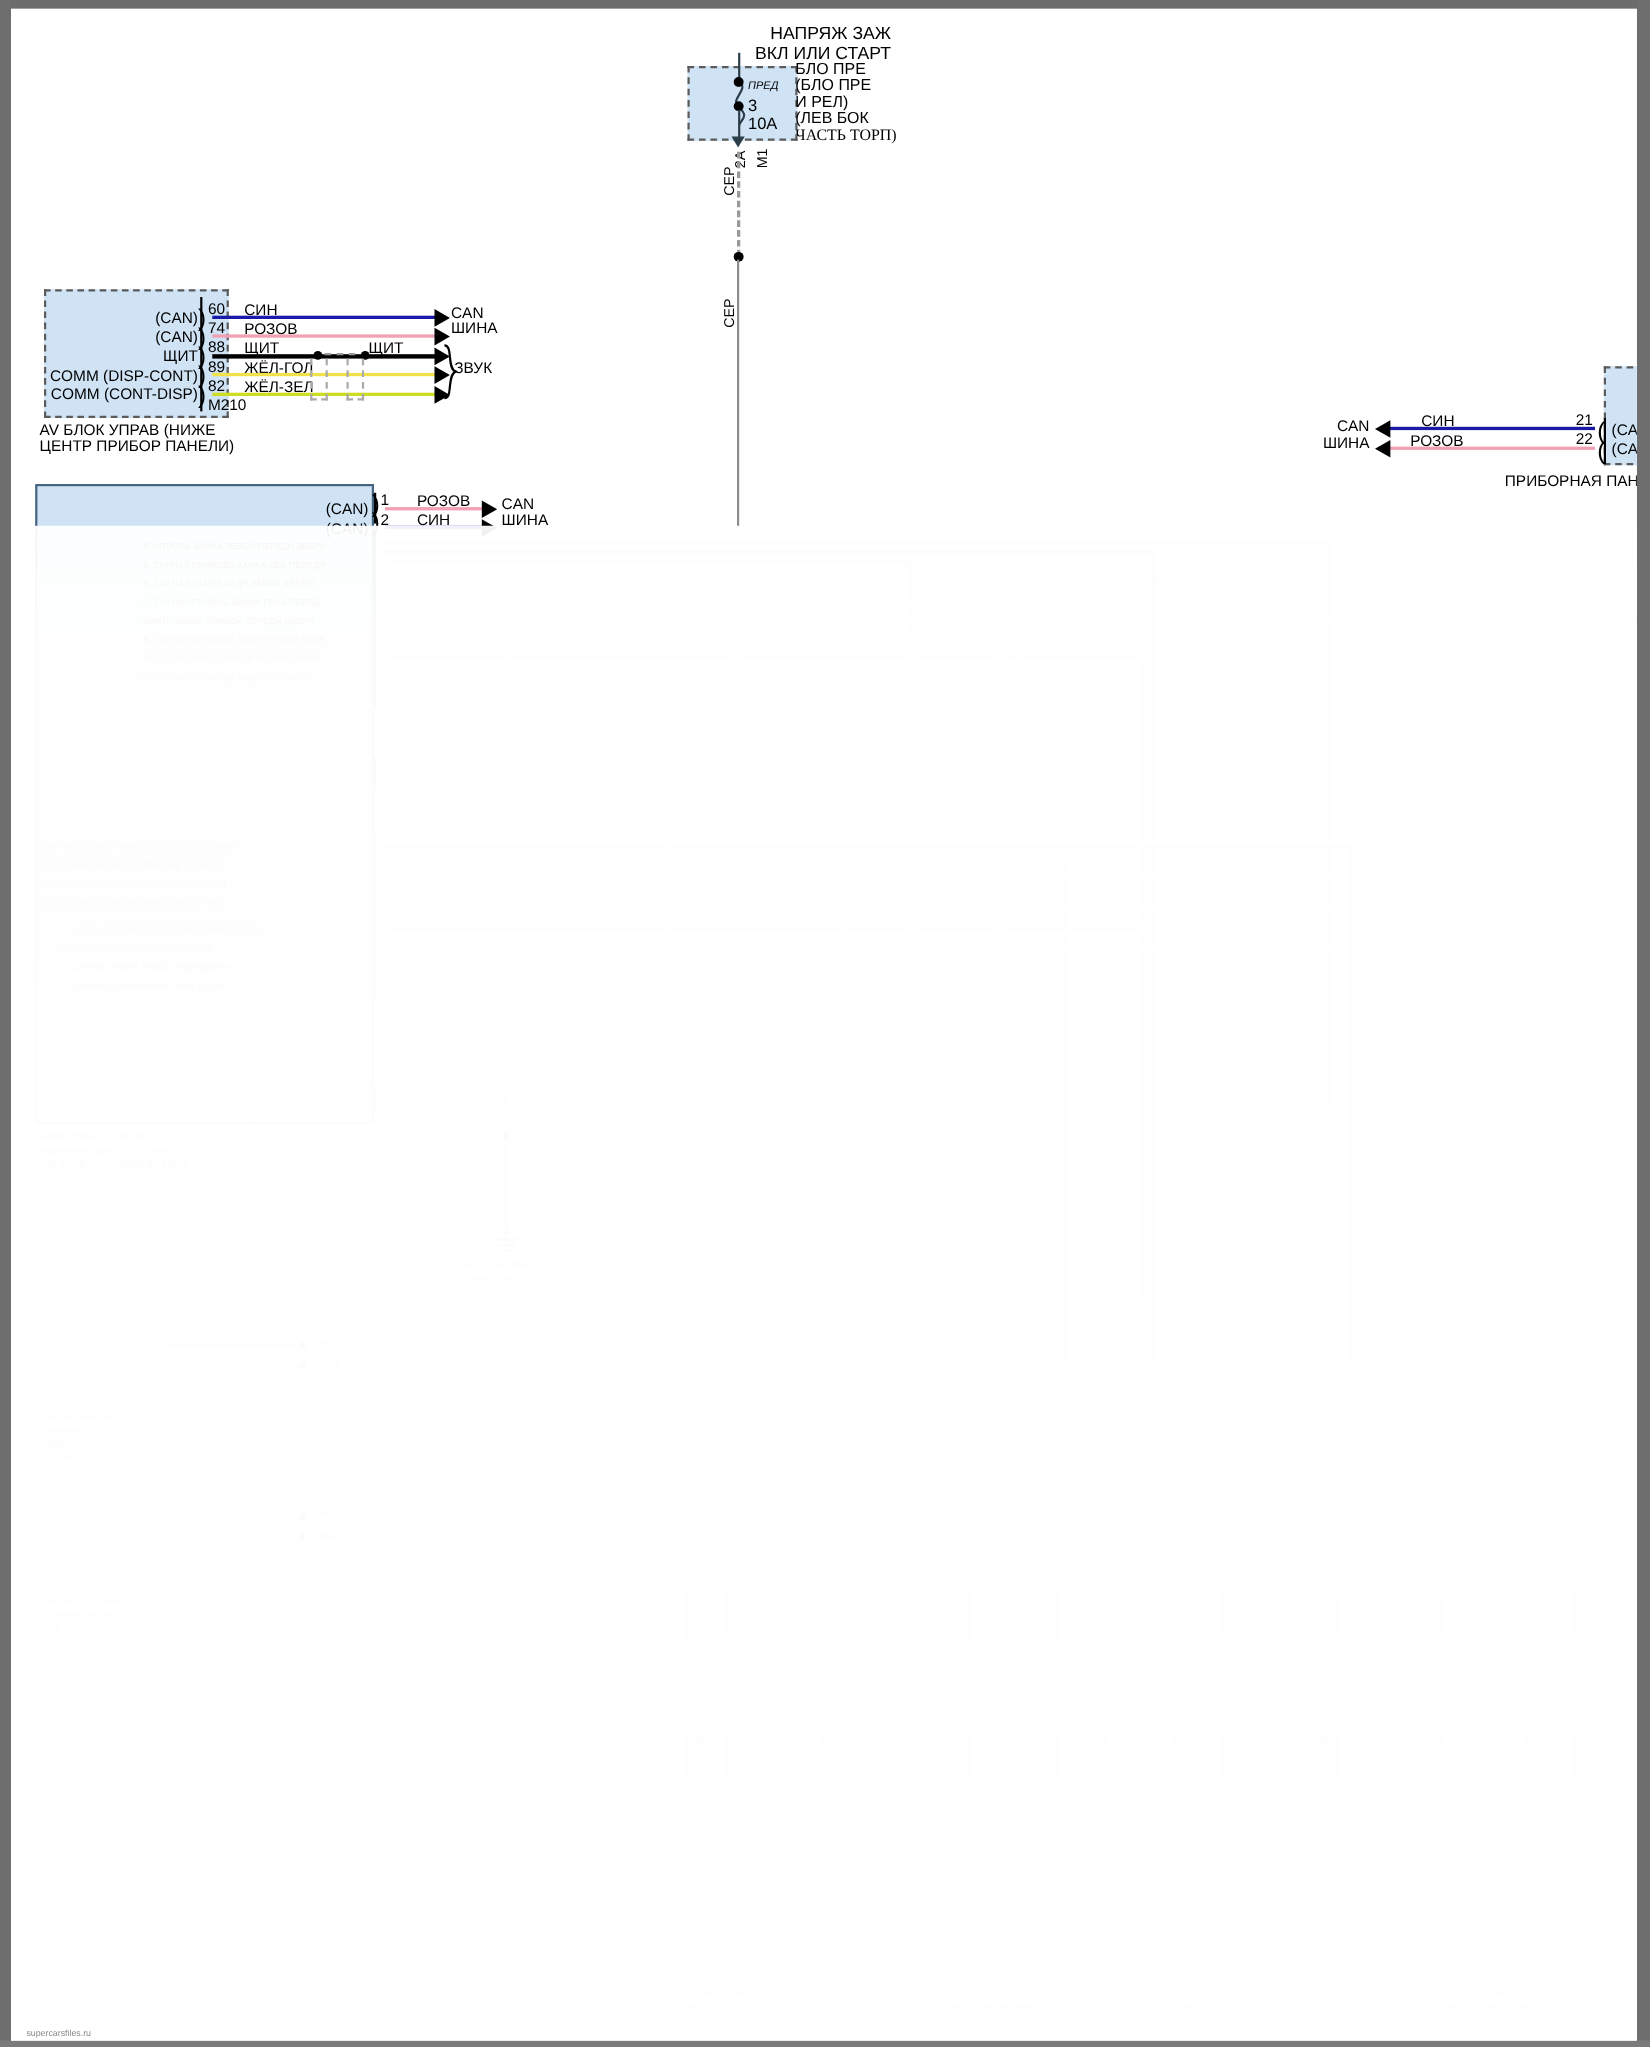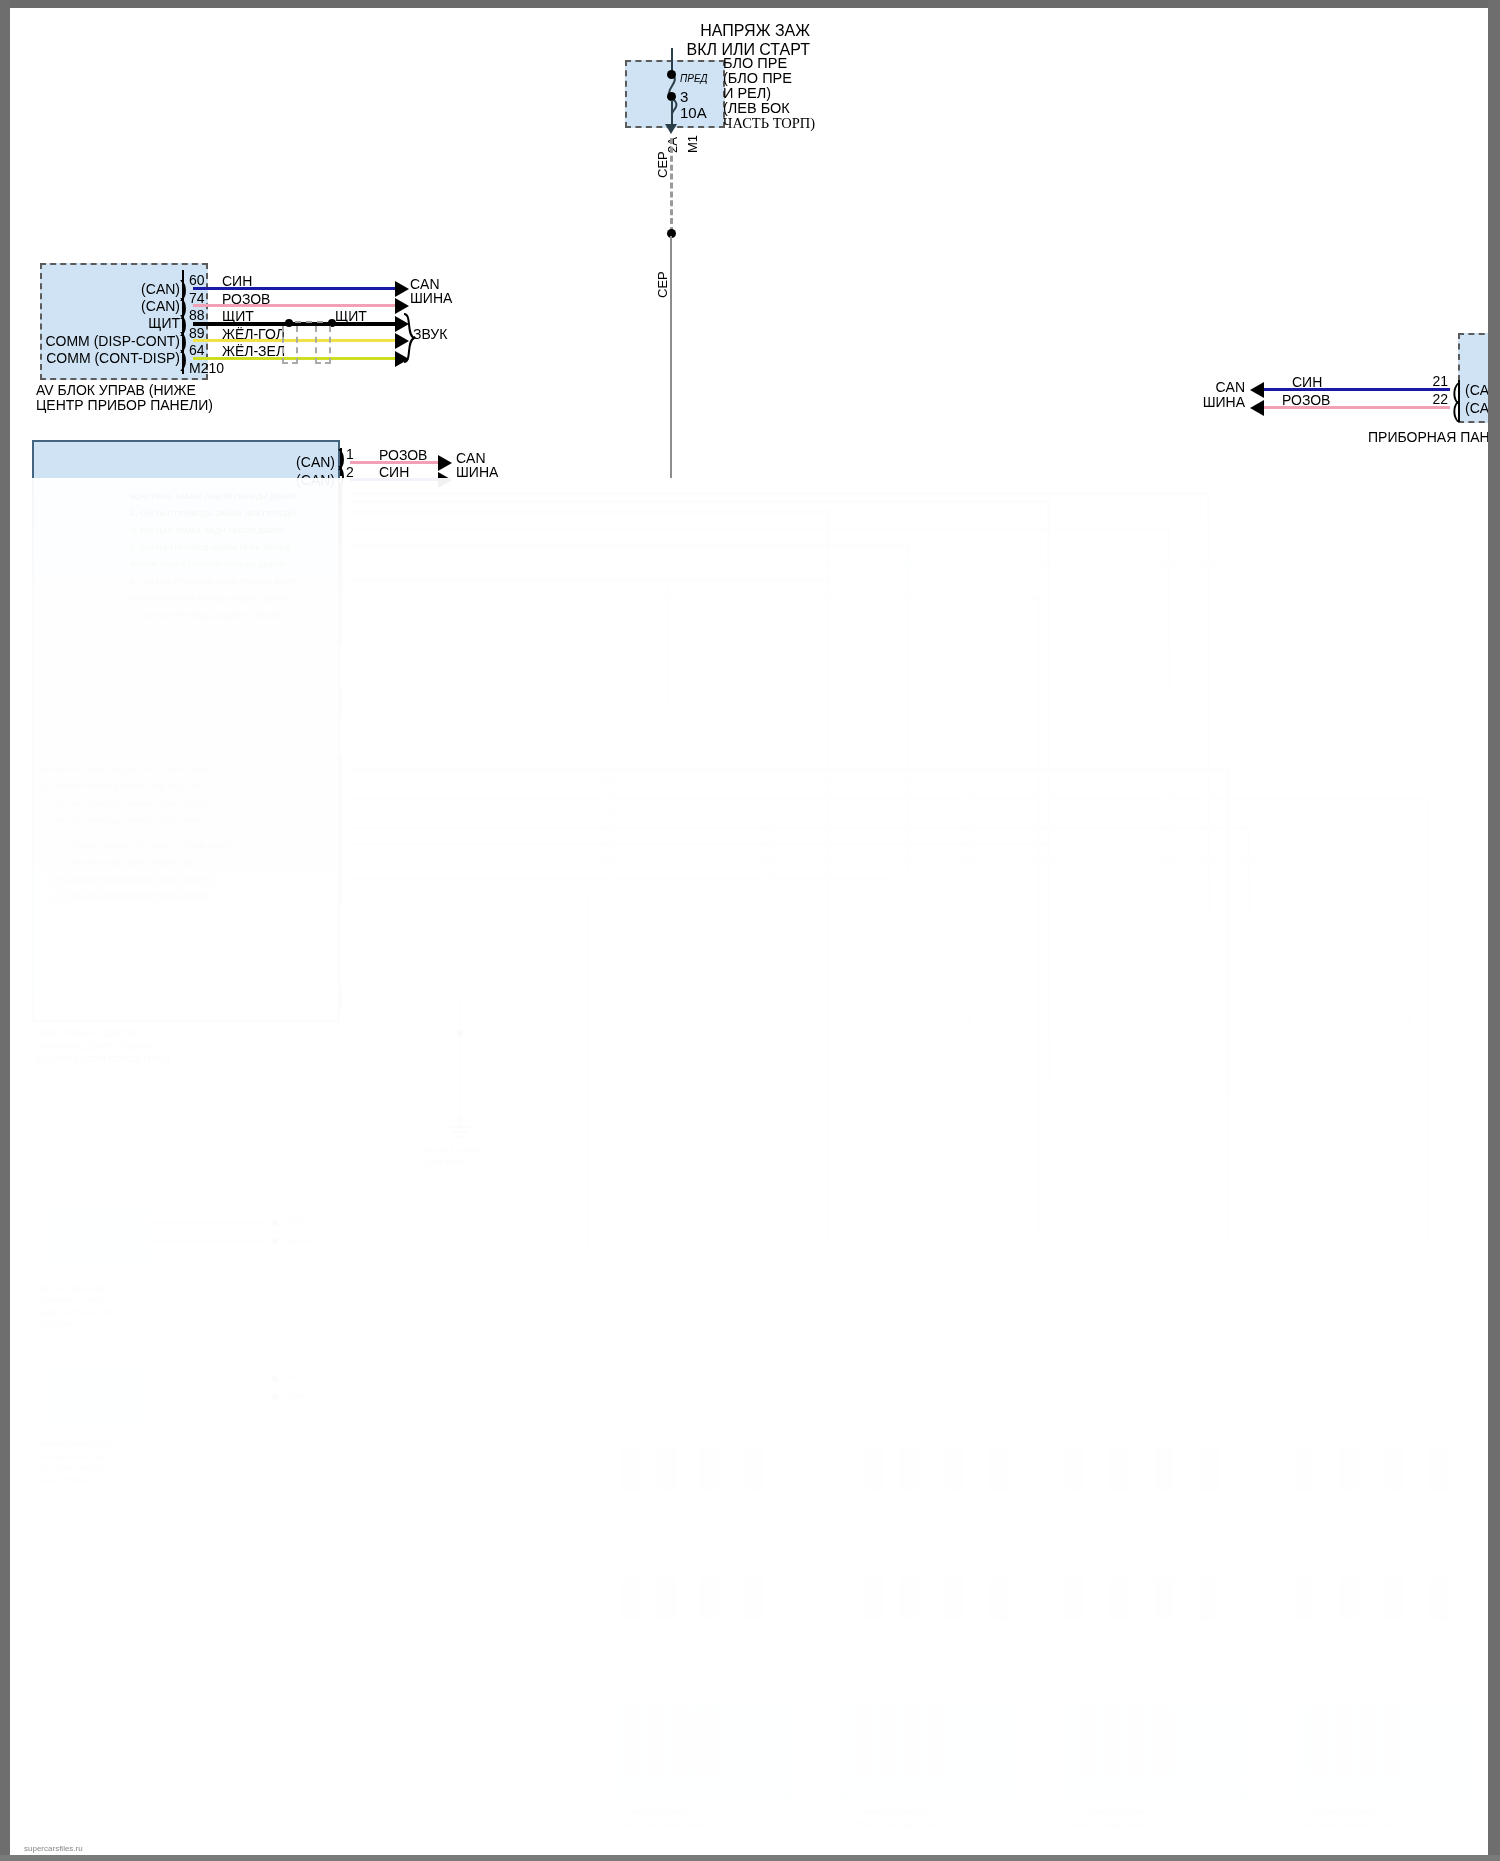--- a/index.html
+++ b/index.html
@@ -115,21 +115,21 @@
     <div class="brace" style="left:170px;top:270px;">)</div>
     <div class="brace" style="left:170px;top:288px;">)</div>
     <div class="brace" style="left:170px;top:305px;">)</div>
     <div class="brace" style="left:170px;top:322px;">)</div>
     <div class="brace" style="left:170px;top:340px;">)</div>
 
     <div class="txt" style="left:179px;top:264px;font-size:14px;">60</div>
     <div class="txt" style="left:179px;top:282px;font-size:14px;">74</div>
     <div class="txt" style="left:179px;top:299px;font-size:14px;">88</div>
     <div class="txt" style="left:179px;top:317px;font-size:14px;">89</div>
-    <div class="txt" style="left:179px;top:334px;font-size:14px;">64</div>
+    <div class="txt" style="left:179px;top:334px;font-size:14px;">82</div>
 
     <div class="txt" style="left:179px;top:352px;font-size:14px;">M210</div>
 
     <div class="txt" style="left:212px;top:265px;font-size:14px;">СИН</div>
     <div class="txt" style="left:212px;top:283px;font-size:14px;">РОЗОВ</div>
     <div class="txt" style="left:212px;top:300px;font-size:14px;">ЩИТ</div>
     <div class="txt" style="left:212px;top:318px;font-size:14px;">ЖЁЛ-ГОЛ</div>
     <div class="txt" style="left:212px;top:335px;font-size:14px;">ЖЁЛ-ЗЕЛ</div>
     <div class="txt" style="left:325px;top:300px;font-size:14px;">ЩИТ</div>
 

